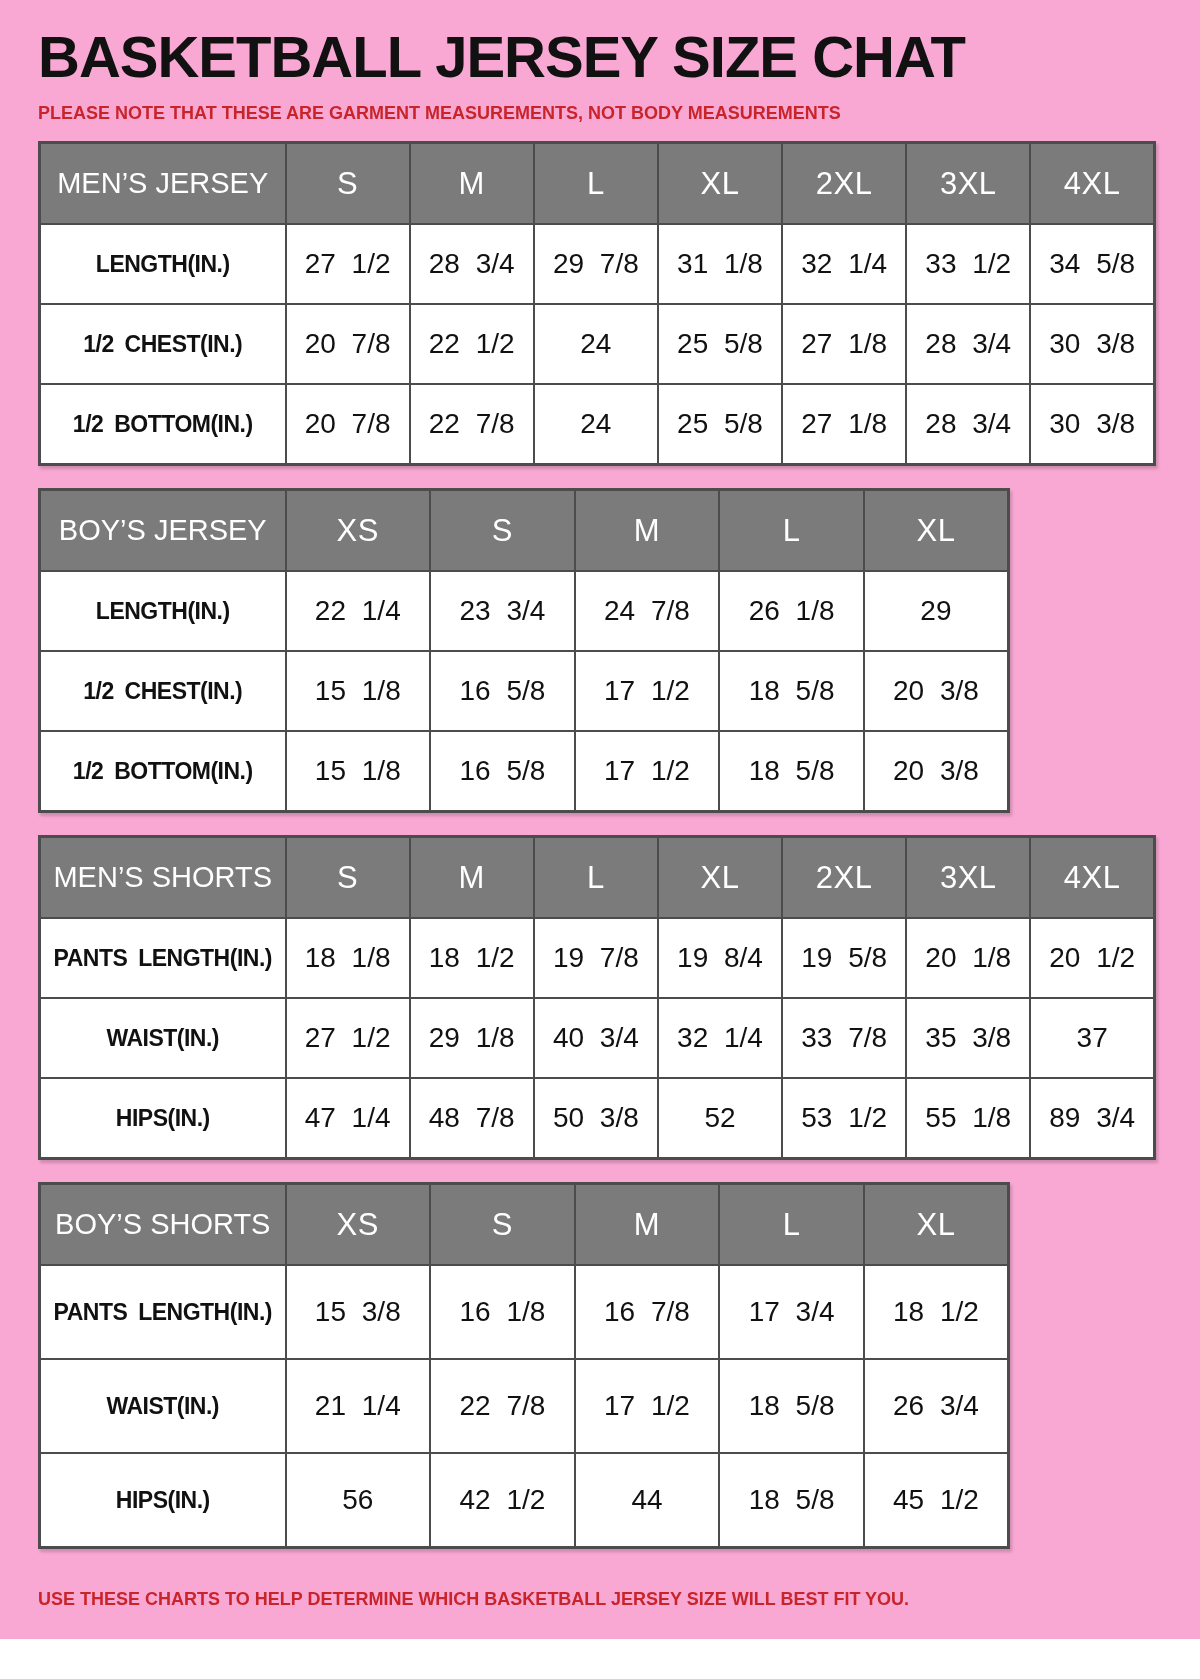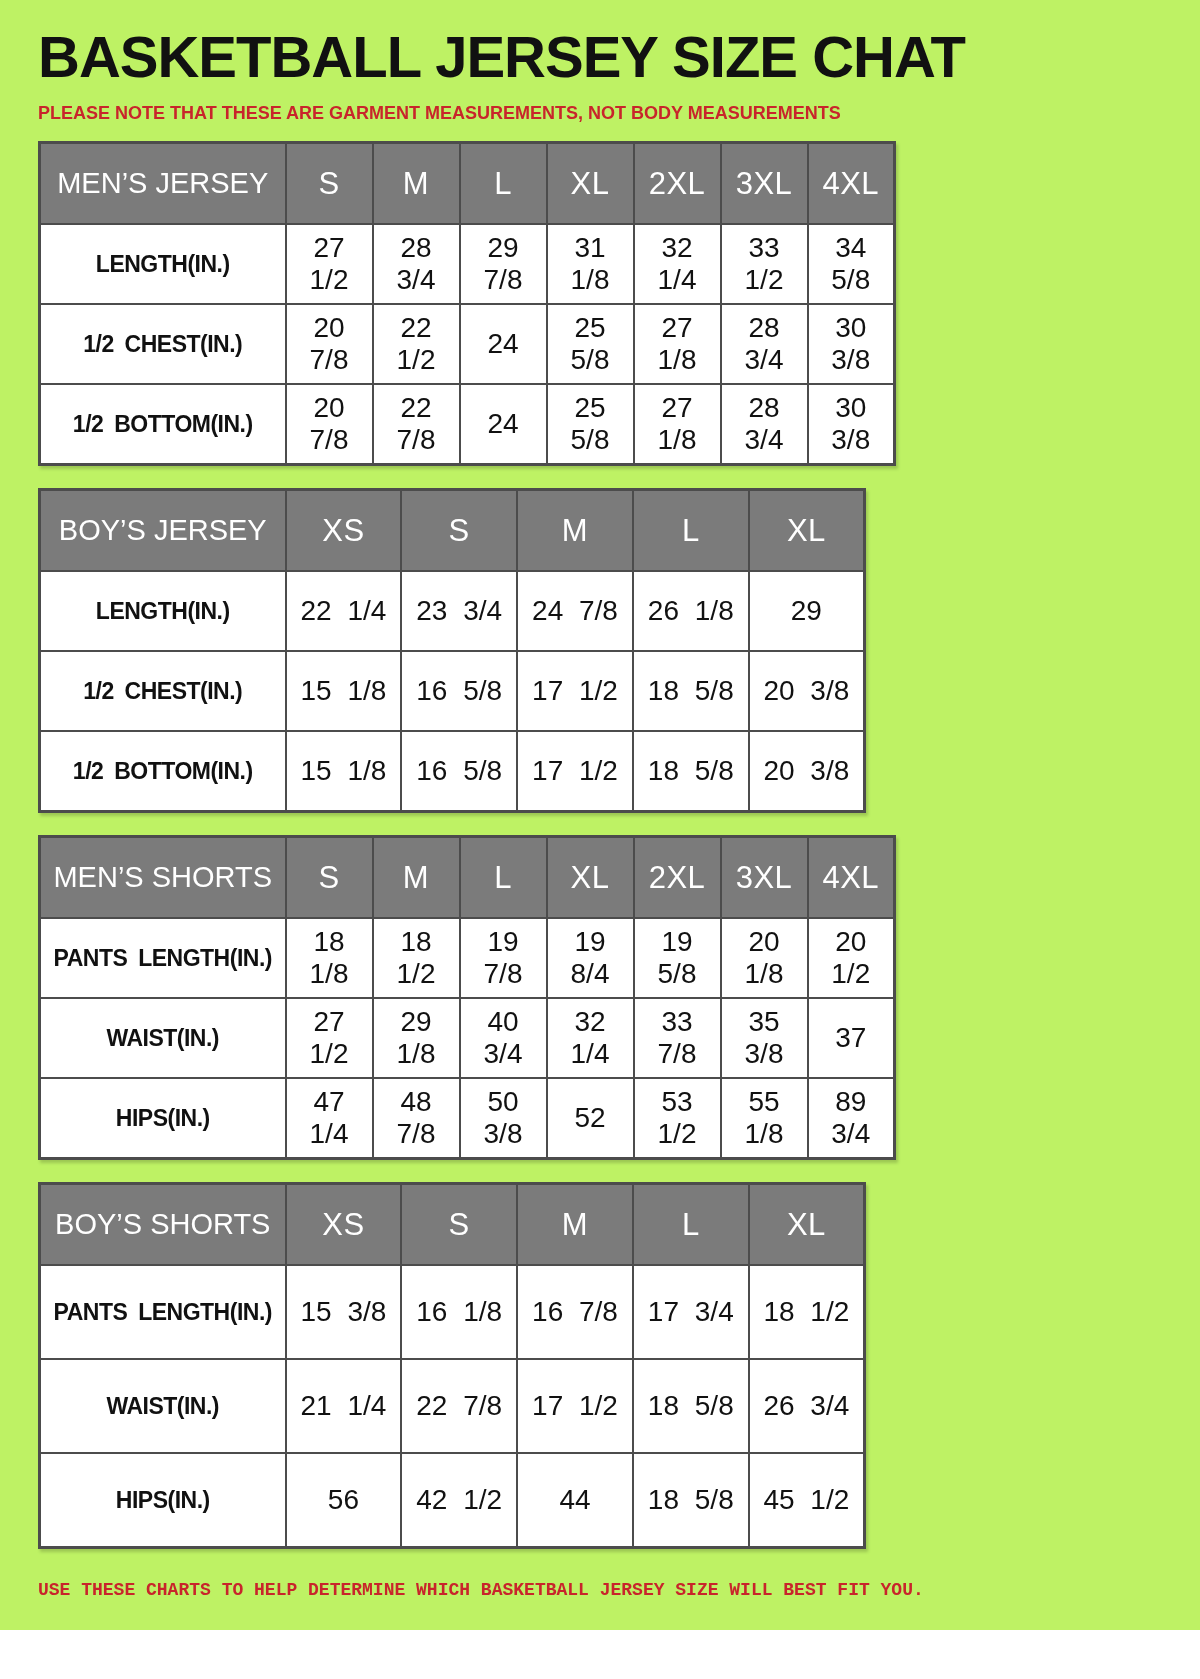--- a/index.html
+++ b/index.html
@@ -5,55 +5,54 @@
   html, body {
     margin: 0;
     padding: 0;
     background: #ffffff;
     font-family: "Liberation Sans", sans-serif;
   }
   .page {
     width: 1200px;
     box-sizing: border-box;
     padding: 16px 21px 28px 38px;
-    background: #bef264;
+    background: #f9a8d4;
   }
   .title {
     margin: 10px 0 12px 0;
     font-size: 58px;
     line-height: 1.08;
     font-weight: bold;
     color: #111111;
     letter-spacing: -1px;
     white-space: nowrap;
   }
   .note {
     color: #c8252b;
     font-weight: bold;
     font-size: 18px;
     line-height: 1.35;
     max-width: 840px;
     margin: 0 0 16px 0;
   }
   .note-bottom {
-    margin: 29px 0 0 0;
+    margin: 38px 0 0 0;
     max-width: none;
     white-space: nowrap;
-    font-family: Liberation Mono, monospace;
   }
   table.size-table {
     border-collapse: collapse;
     table-layout: fixed;
     margin: 0 0 22px 0;
     border: 3px solid #4c4c4c;
     box-shadow: 2px 3px 3px rgba(0,0,0,0.18);
     background: #ffffff;
   }
-  table.wide   { width: 858px; }
-  table.narrow { width: 828px; }
+  table.wide   { width: 1118px; }
+  table.narrow { width: 972px; }
   col.labelcol { width: 246px; }
   .size-table th, .size-table td {
     border: 2px solid #4c4c4c;
     text-align: center;
     vertical-align: middle;
     padding: 2px 4px;
     box-sizing: border-box;
   }
   .size-table thead tr { height: 82px; }
   .size-table thead th {

